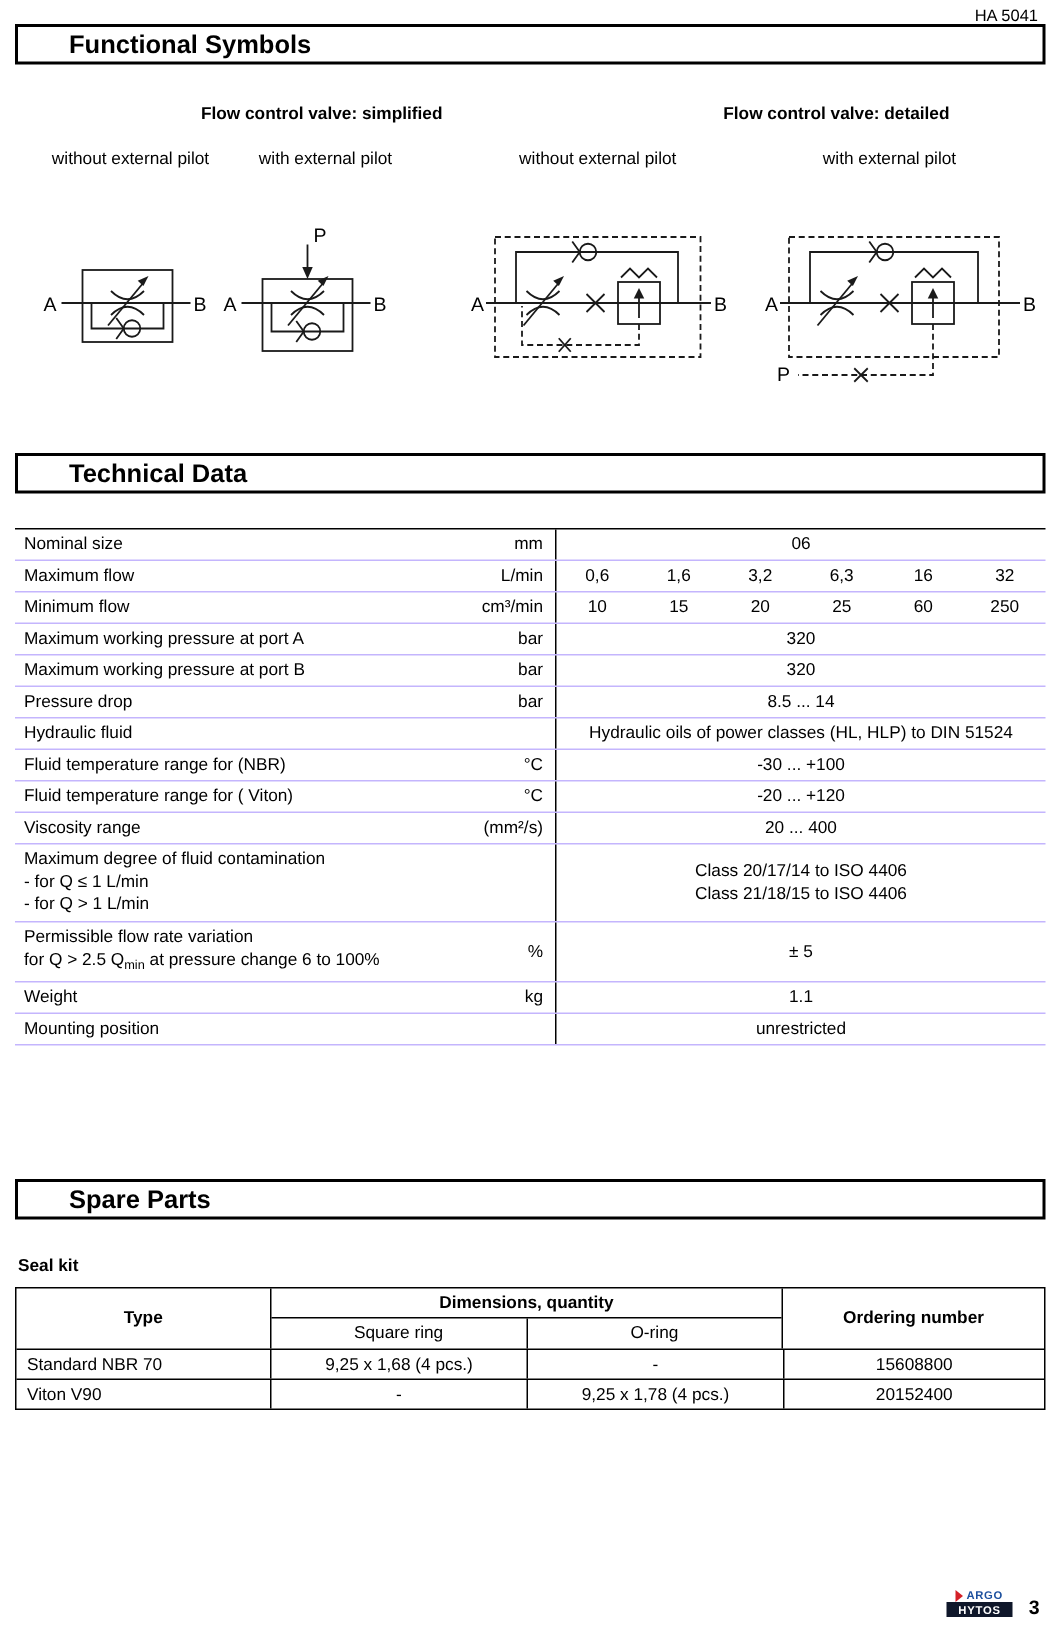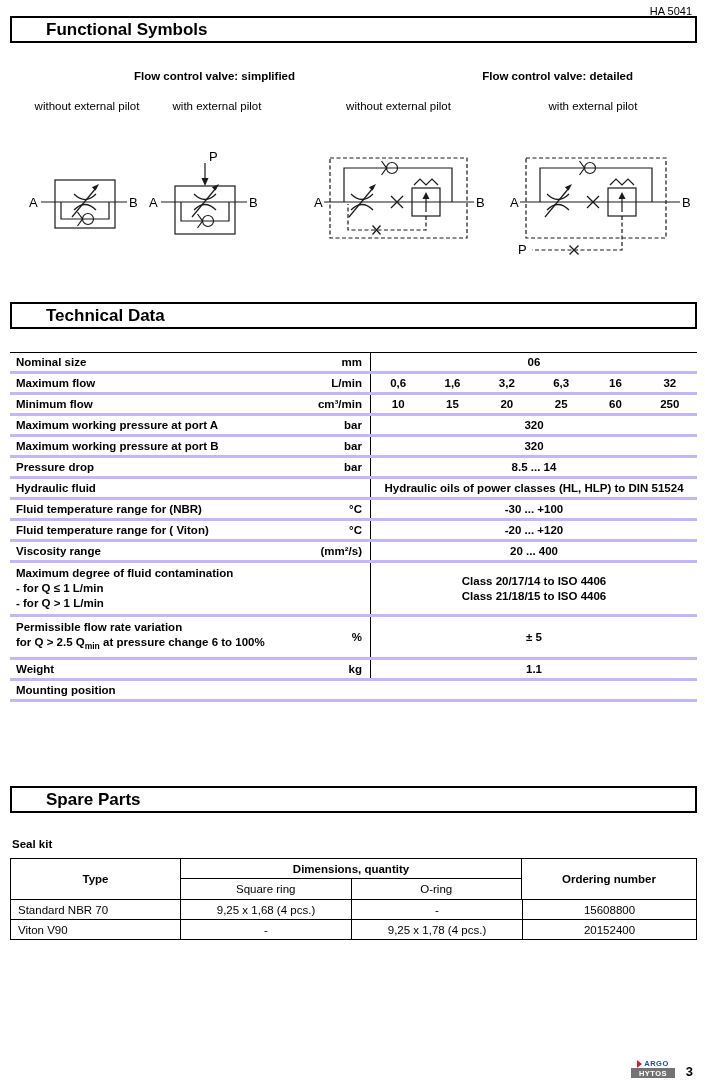--- a/index.html
+++ b/index.html
@@ -26,21 +26,21 @@
   #sym-1 { left: 25px; top: 162px; }
   #sym-2 { left: 145px; top: 150px; }
   #sym-3 { left: 312px; top: 150px; }
   #sym-4 { left: 508px; top: 150px; }
   .sym line, .sym path, .sym rect, .sym circle, .sym polyline { stroke: #1a1a1a; stroke-width: 1.2; fill: none; }
   .sym polygon { fill: #1a1a1a; stroke: none; }
   .sym .dashed { stroke-dasharray: 4 2.5; }
   .sym text { fill: #000; font-size: 13px; font-family: "Liberation Sans", sans-serif; }
 
   .tech-table { position: absolute; left: 10px; top: 352px; width: 687px; border-top: 1px solid #000; font-size: 11.5px; }
-  .t-row { display: flex; border-bottom: 3px solid #c4b5fd; min-height: 21px; align-items: stretch; font-weight: bold; }
+  .t-row { display: flex; border-bottom: 1px solid #c4b5fd; min-height: 21px; align-items: stretch; }
   .t-row.h52 { min-height: 52px; }
   .t-row.h37 { min-height: 37px; }
   .t-left { flex: 1; display: flex; align-items: center; justify-content: space-between; padding: 1px 8px 1px 6px; }
   .t-lines { line-height: 15px; padding: 2px 0; }
   .t-unit { margin-left: 8px; white-space: nowrap; }
   .t-vals { width: 327px; border-left: 1px solid #000; display: flex; align-items: center; justify-content: center; text-align: center; }
   .t-vals.six span { flex: 1; }
   .t-vals.stack { flex-direction: column; line-height: 15px; }
   sub { font-size: 8.5px; }
 
@@ -57,21 +57,21 @@
   .sp-row { display: flex; border-top: 1px solid #000; height: 20px; }
   .sp-row > div { display: flex; align-items: center; justify-content: center; }
   .sp-row .c-type { width: 169px; justify-content: flex-start; padding-left: 7px; }
   .sp-row .c-sq { width: 171px; border-left: 1px solid #000; }
   .sp-row .c-or { width: 171px; border-left: 1px solid #000; }
   .sp-row .c-ord { flex: 1; border-left: 1px solid #000; }
 
   .logo { position: absolute; right: 30px; bottom: 7px; width: 44px; font-weight: bold; font-size: 7.5px; line-height: 9px; text-align: center; }
   .logo-top { color: #1b4f9e; display: flex; align-items: center; justify-content: center; gap: 2px; letter-spacing: 0.5px; }
   .logo-tri { width: 0; height: 0; border-left: 5px solid #d42027; border-top: 4px solid transparent; border-bottom: 4px solid transparent; }
-  .logo-bottom { background: #737373; color: #fff; letter-spacing: 0.5px; padding: 0.5px 0; }
+  .logo-bottom { background: #0f172a; color: #fff; letter-spacing: 0.5px; padding: 0.5px 0; }
   .page-num { position: absolute; right: 12px; bottom: 6px; font-size: 13px; font-weight: bold; }
 </style>
 </head>
 <body>
 
 <div class="doc-number">HA 5041</div>
 
 <div class="section-header" id="hdr-symbols">
   <span>Functional Symbols</span>
 </div>
@@ -358,20 +358,23 @@
       </div>
     <div class="t-vals">
         <span>1.1</span>
       </div>
   </div>
 
   <div class="t-row">
     <div class="t-left">
         <span>Mounting position</span>
         <span class="t-unit"></span>
+      </div>
+    <div class="t-vals">
+        <span>unrestricted</span>
       </div>
   </div>
 
 </div>
 
 <div class="section-header" id="hdr-spare">
   <span>Spare Parts</span>
 </div>
 
 <div class="seal-kit">Seal kit</div>

